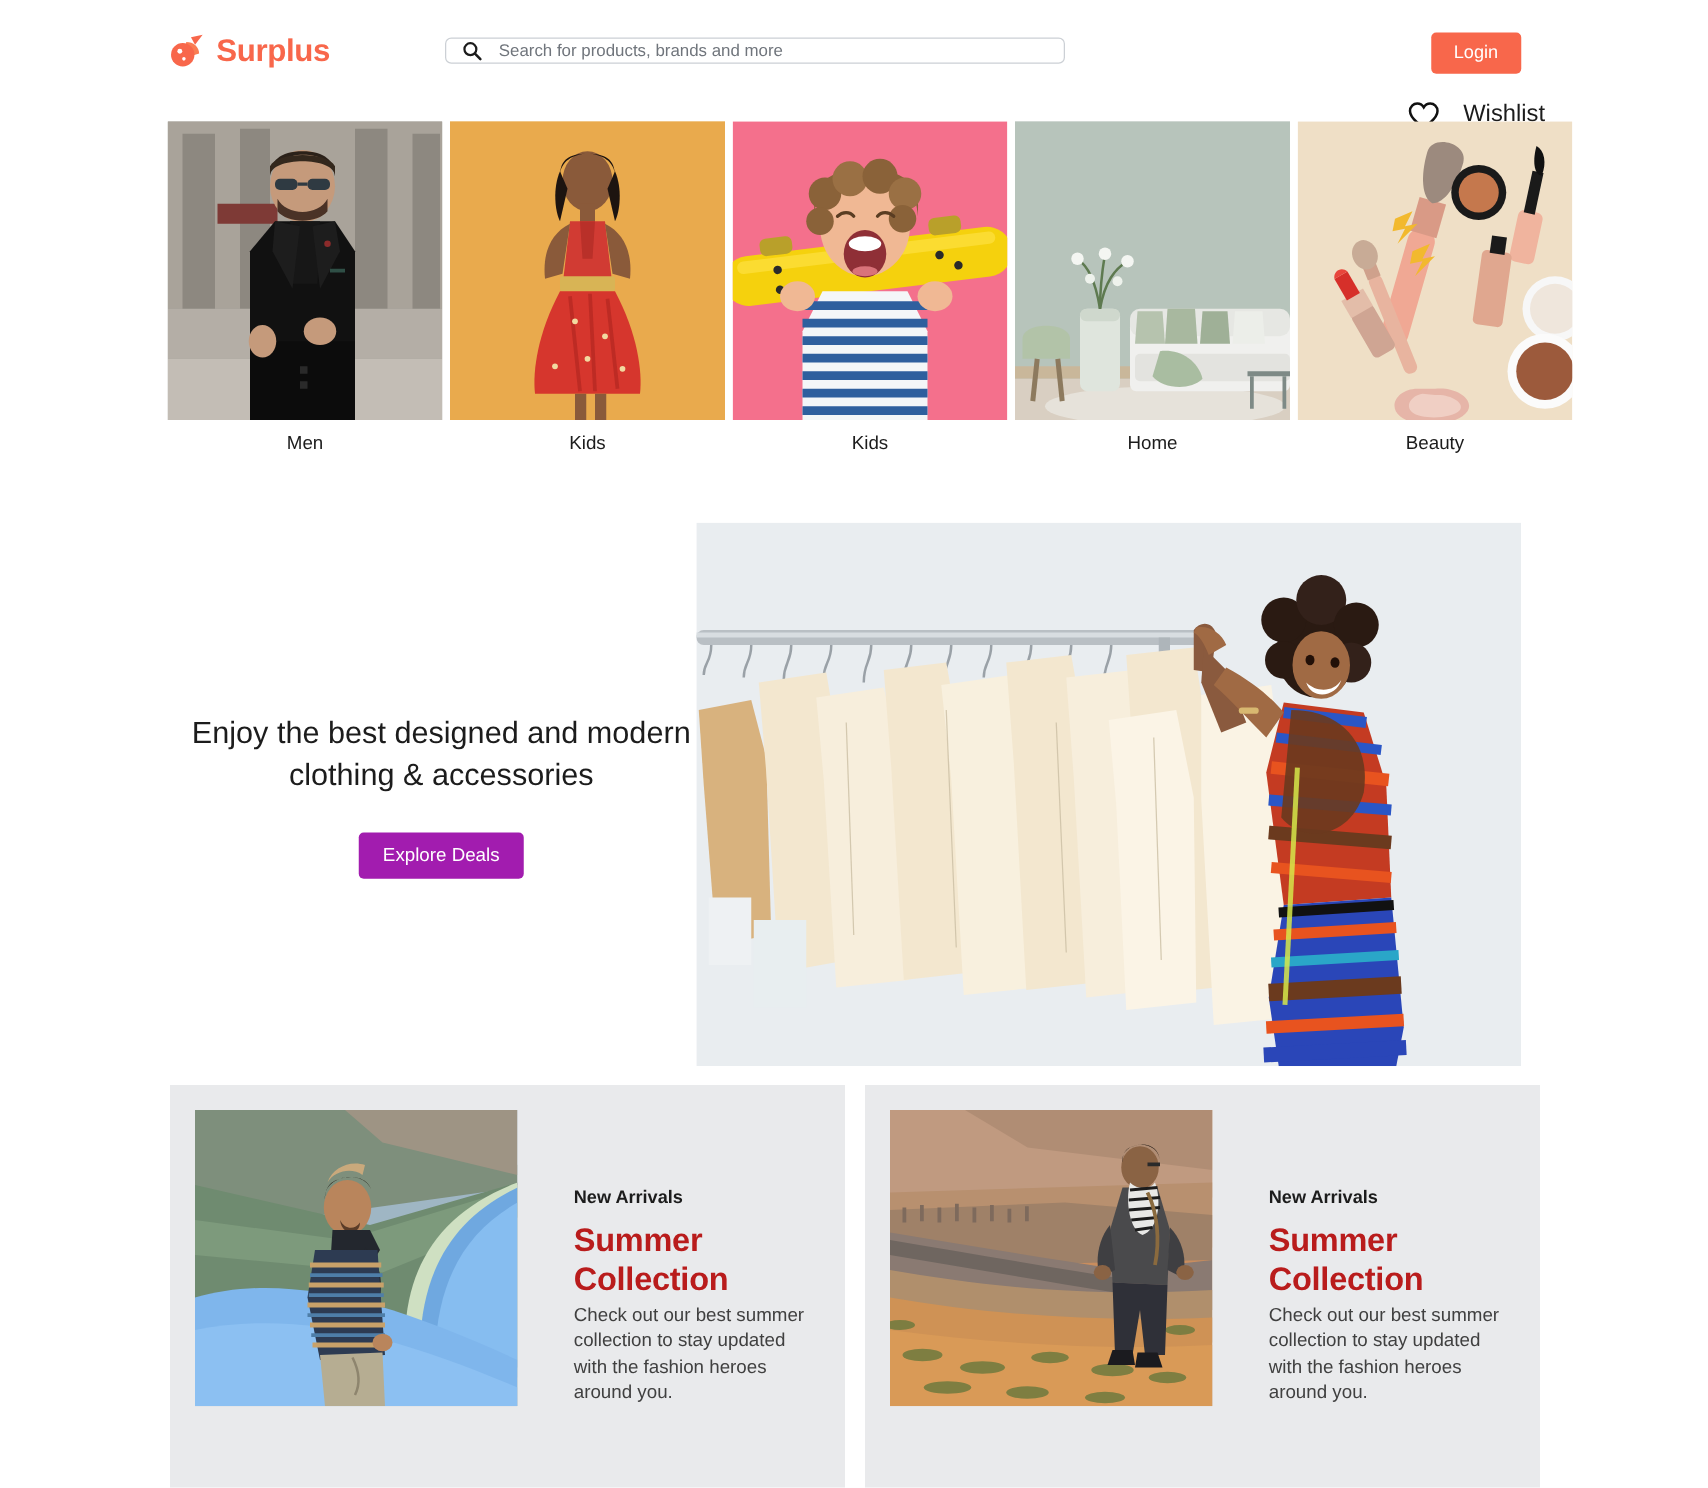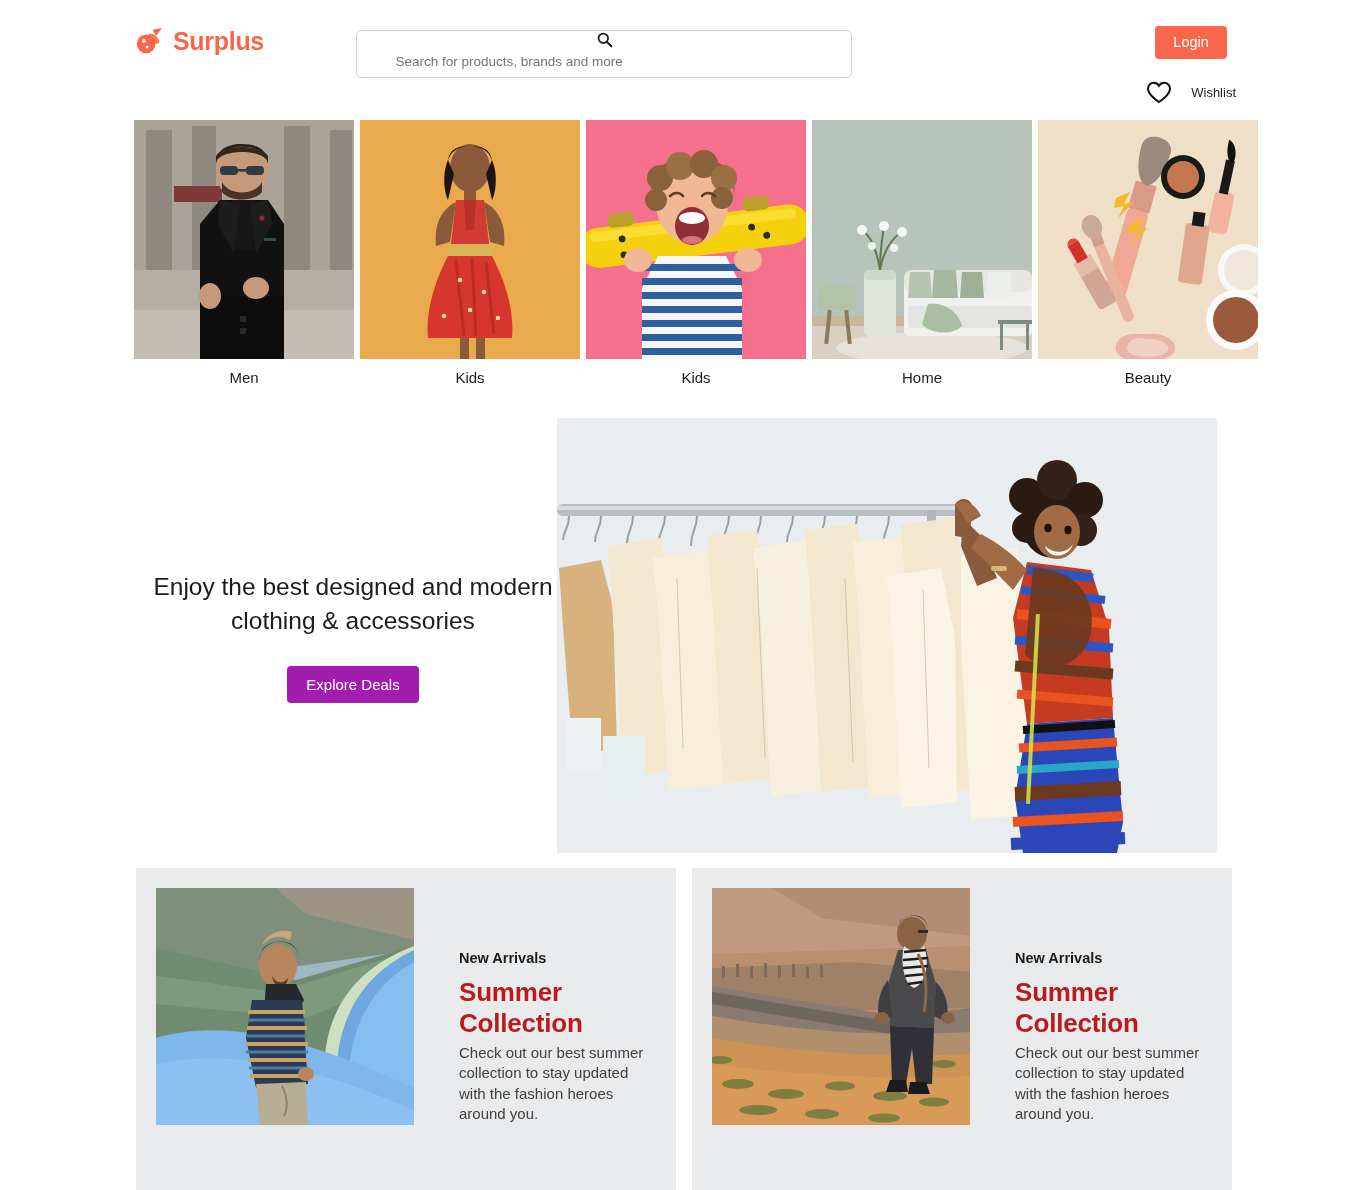--- a/index.html
+++ b/index.html
@@ -27,24 +27,24 @@
     text-align: right;
   }
   .logo-icon { width: 30px; height: 30px; display: block; }
   .logo-text {
     font-size: 25px; font-weight: bold; color: #f8674b;
     letter-spacing: -0.3px;
   }
 
   .search-wrap {
     position: absolute; left: 356px; top: 30px;
-    width: 496px; height: 48px;
+    width: 496px; height: 21px;
     border: 1px solid #ccd0d5; border-radius: 5px;
     background: #fff;
-    display: flex; align-items: center; padding: 0 12px; flex-direction: column;
+    display: flex; align-items: center; padding: 0 12px;
   }
   .search-icon { width: 17px; height: 17px; flex: 0 0 auto; display:block; }
   .search-input {
     border: none; outline: none; background: transparent;
     font-family: "Liberation Sans", sans-serif;
     font-size: 13.5px; color: #2b2b2b;
     margin-left: 13px; width: 430px; height: 27px;
   }
   .search-input::placeholder { color: #70757c; }
 
@@ -52,27 +52,27 @@
     position: absolute; right: 130px; top: 26px;
     display: flex; align-items: center; gap: 22px; flex-direction: column;
   }
   .login-btn {
     background: #f8674b; color: #fff; border: none; border-radius: 4px;
     font-family: "Liberation Sans", sans-serif;
     font-size: 14.5px; padding: 9px 18px; cursor: pointer; line-height: 1;
   }
   .icon-link {
     display: flex; align-items: center; gap: 19px;
-    cursor: pointer; font-size: 13px; color: #1c1c1c;
+    cursor: pointer; font-size: 19px; color: #1c1c1c;
   }
   .icon-link svg { display: block; }
 
   
   .categories {
-    position: absolute; left: 134px; top: 120px;
+    position: absolute; left: 134px; top: 97px;
     width: 1098px; display: flex; gap: 6px;
   }
   .cat { width: 220px; cursor: pointer; }
   .cat-img {
     width: 220px; height: 239px; overflow: hidden; position: relative;
   }
   .cat-img svg { display: block; width: 220px; height: 239px; }
   .cat-label {
     text-align: center; font-size: 15px; color: #1c1c1c;
     padding-top: 10px;

